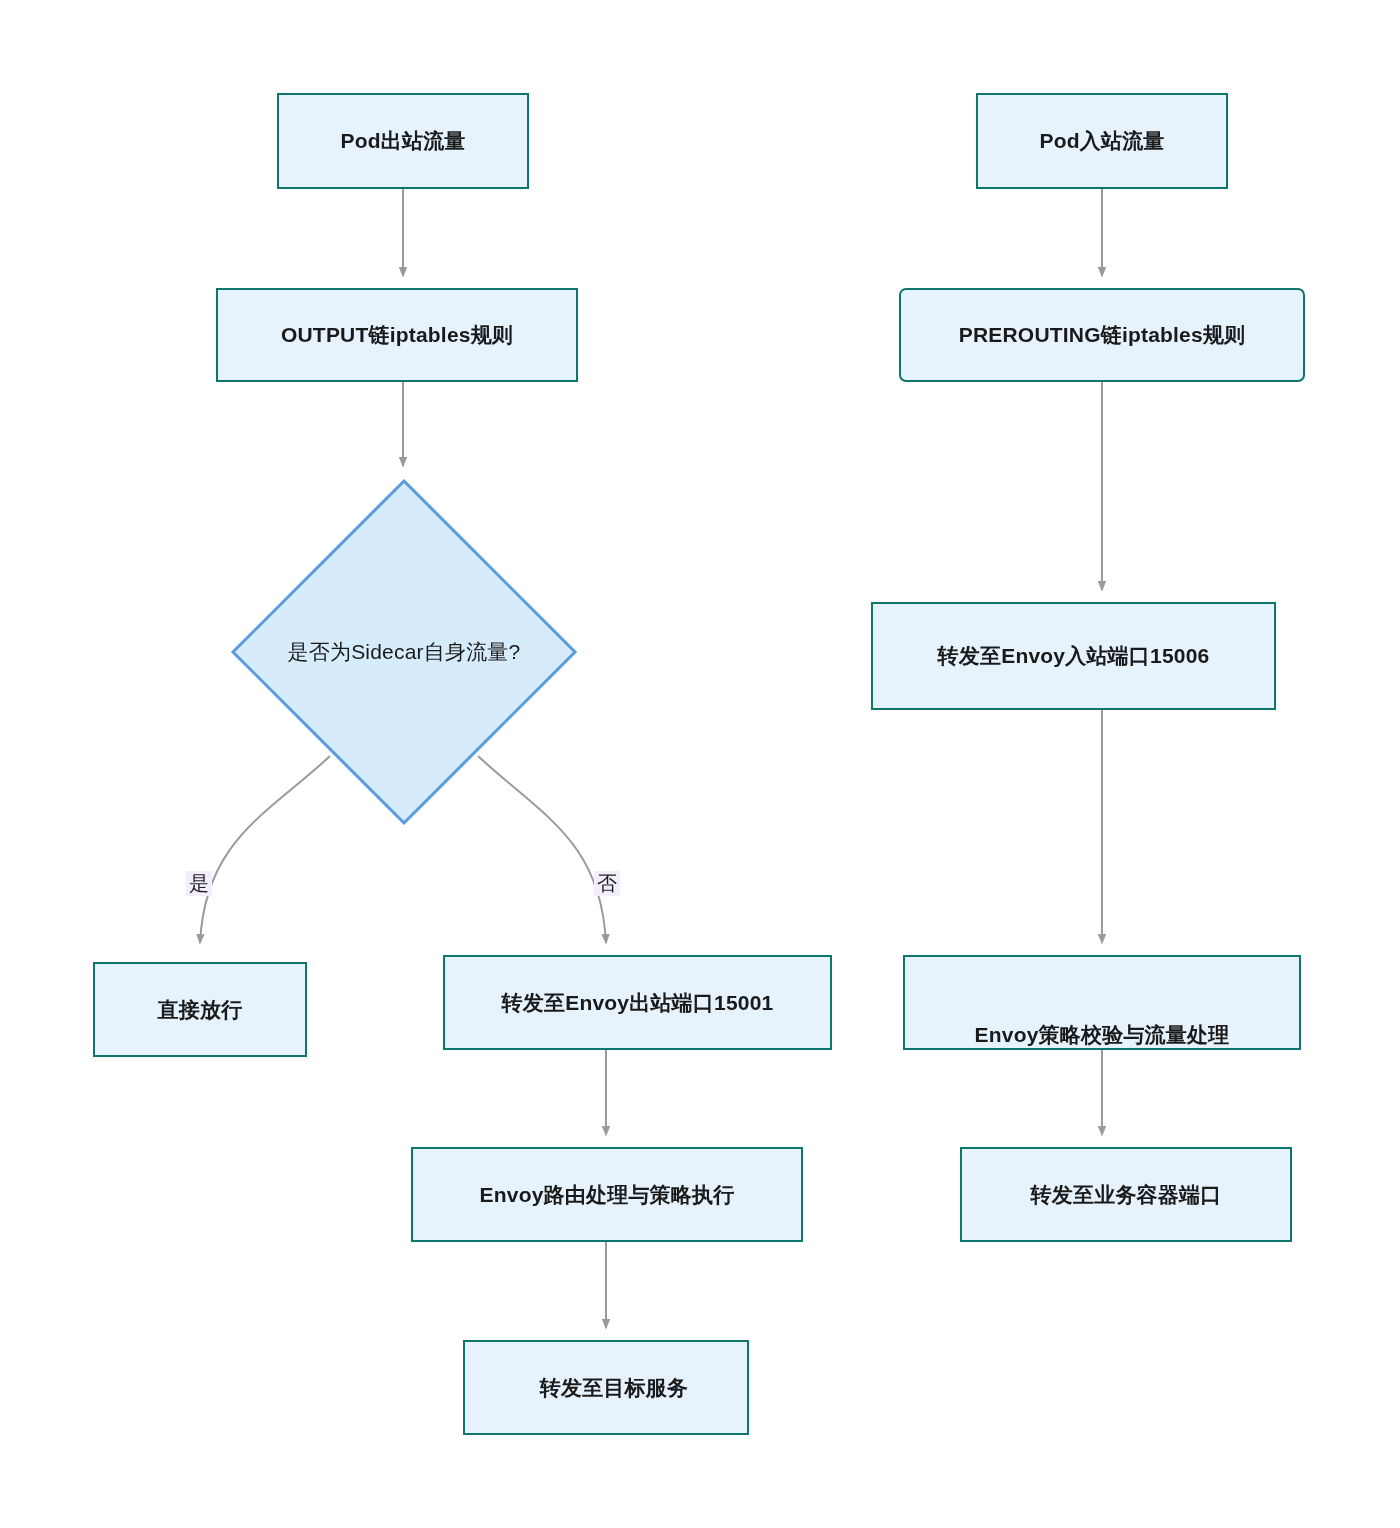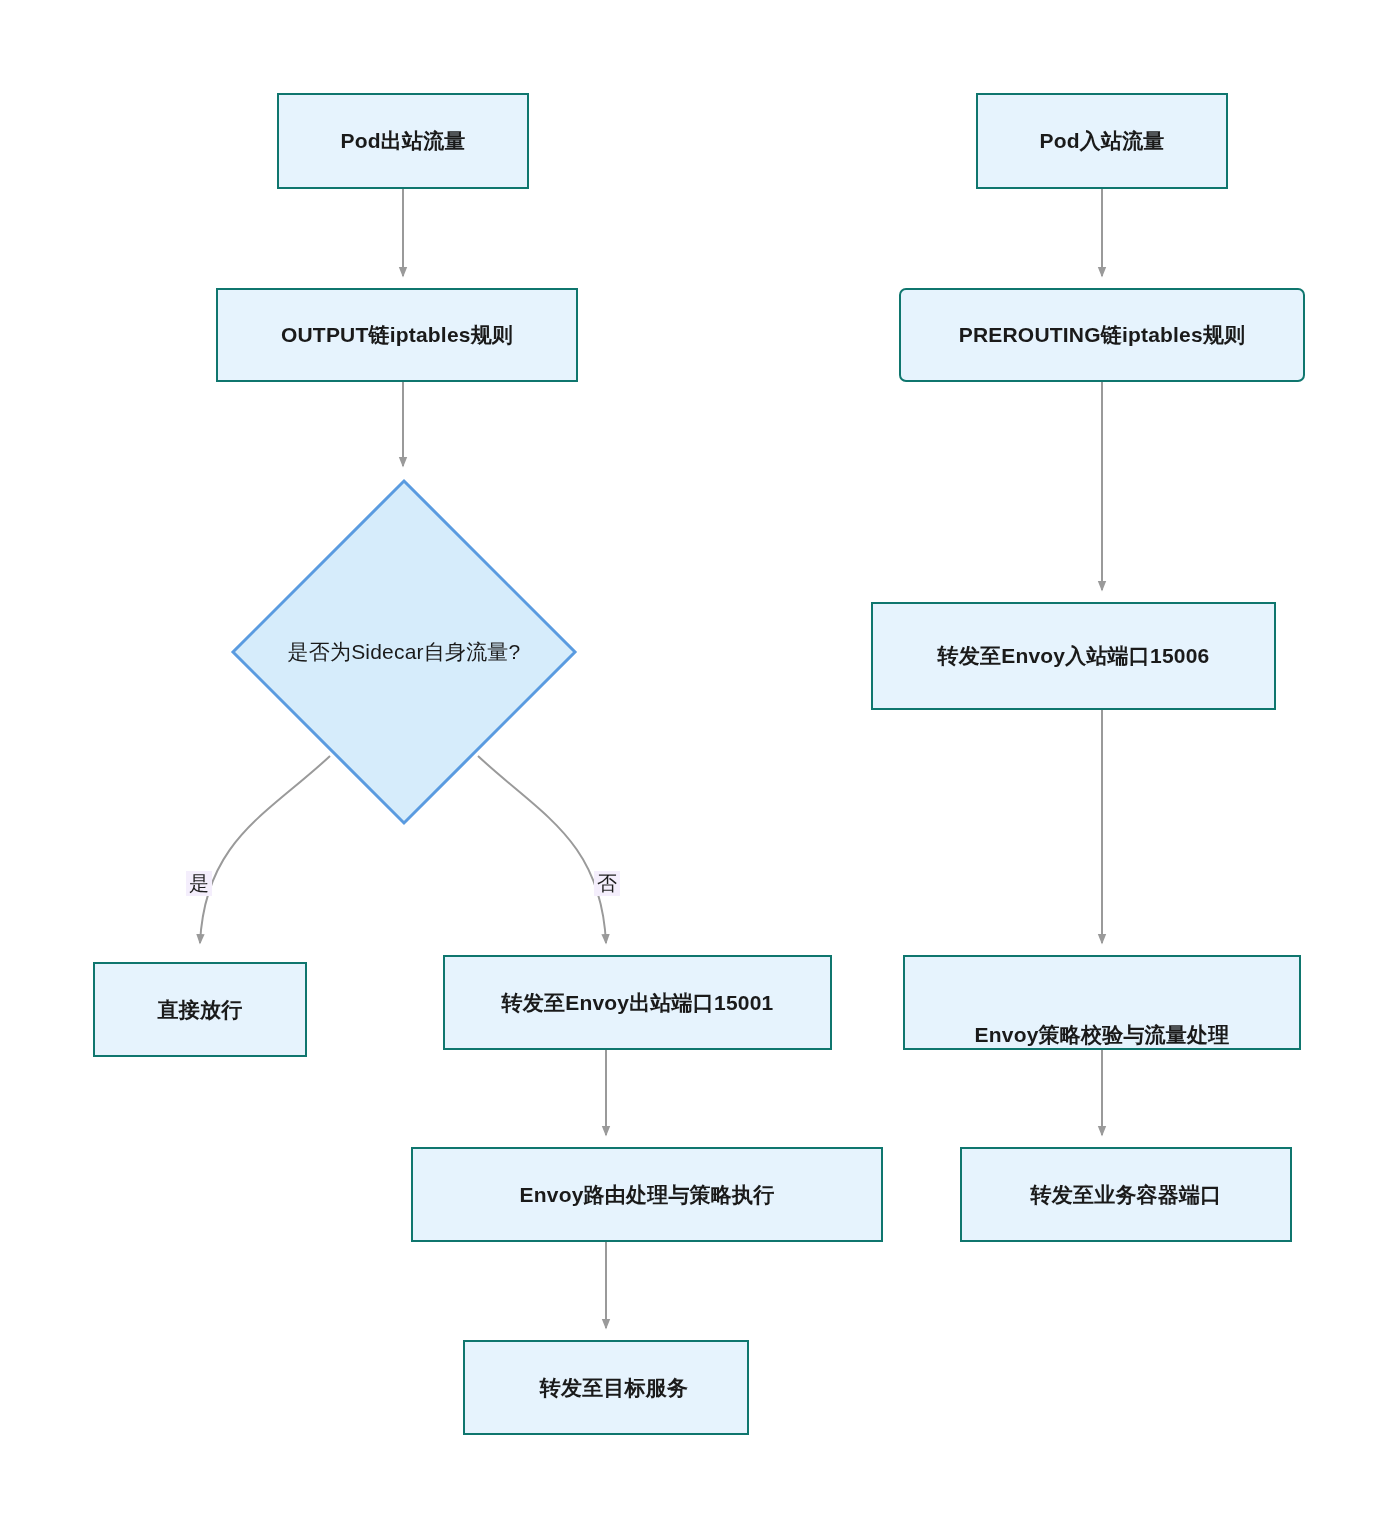--- a/index.html
+++ b/index.html
@@ -111,21 +111,21 @@
   </div>
 
   <div class="node box" style="left:93px; top:955px; width:214px; height:95px;margin-top:7px;">
     <span>直接放行</span>
   </div>
 
   <div class="node box" style="left:402px; top:955px; width:389px; height:95px;margin-left:41px;">
     <span>转发至Envoy出站端口15001</span>
   </div>
 
-  <div class="node box" style="left:411px; top:1147px; width:472px; height:95px;">
+  <div class="node box" style="left:411px; top:1147px; width:392px; height:95px;">
     <span>Envoy路由处理与策略执行</span>
   </div>
 
   <div class="node box" style="left:463px; top:1340px; width:286px; height:95px;padding-left:16px;">
     <span>转发至目标服务</span>
   </div>
 
   <div class="node box" style="left:976px; top:93px; width:252px; height:96px;">
     <span>Pod入站流量</span>
   </div>

